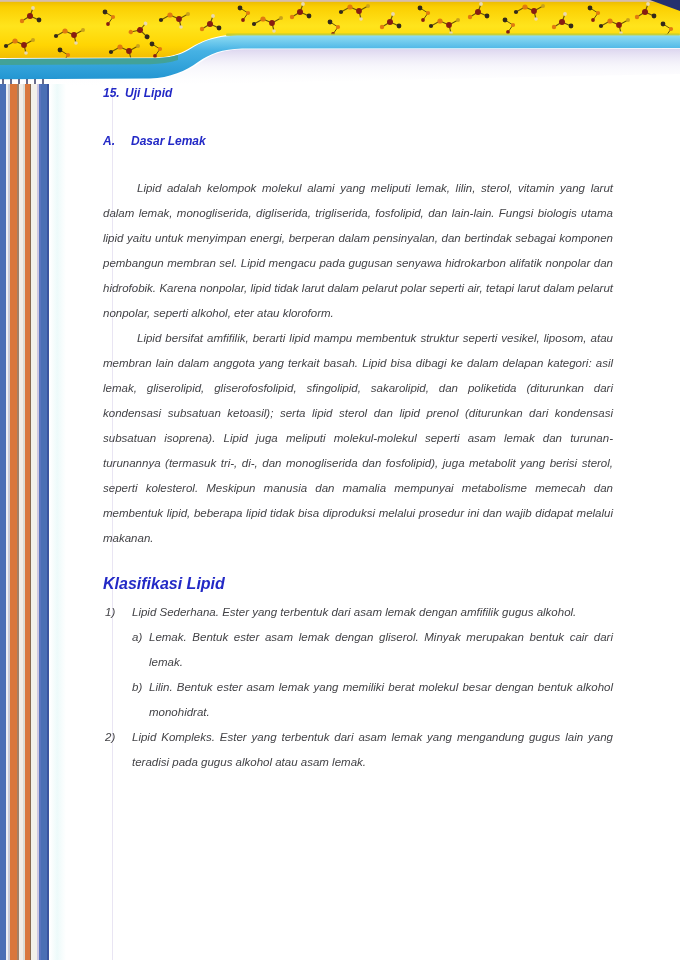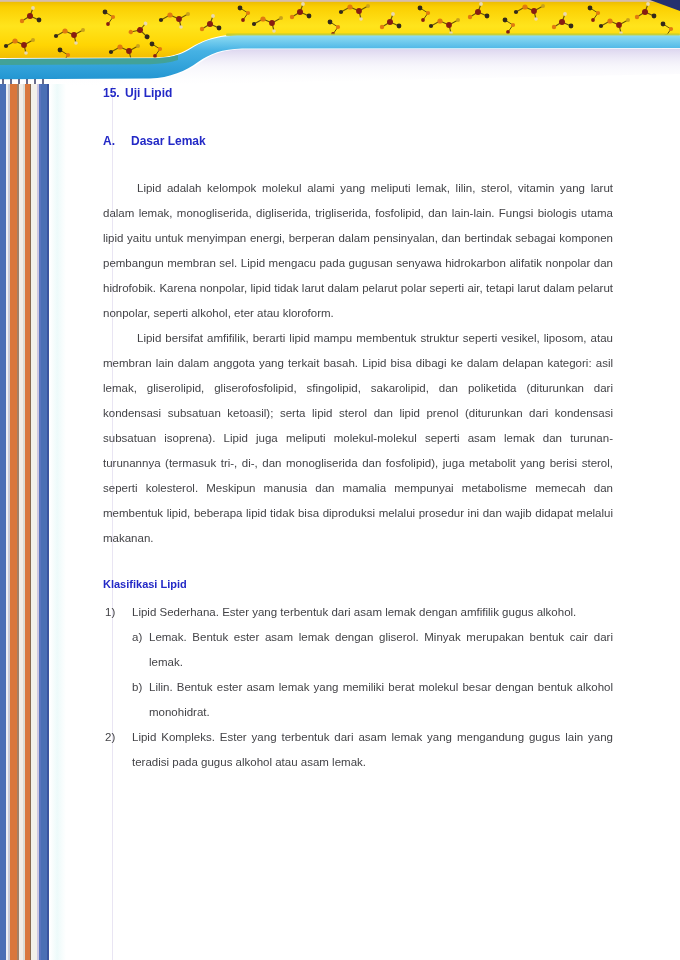--- a/index.html
+++ b/index.html
@@ -40,29 +40,29 @@
     background:repeating-linear-gradient(90deg,#363c66 0 2px,transparent 2px 8px);
   }
   .fold-line {
     position:absolute; left:112px; top:86px; width:1px; height:874px;
     background:#e0daee; opacity:.7;
   }
 
   
   .content {
     position:absolute; left:103px; top:86px; width:510px;
-    color:#434347; font-size:11.5px; line-height:25px;
+    color:#434347; font-size:11.5px; line-height:25px;font-style:italic;
   }
   .doc-title { display:flex; font-weight:bold; color:#2329c6; font-size:12px; line-height:14px; }
   .doc-title .t-num { width:22px; }
   .sec-head { display:flex; font-weight:bold; color:#2329c6; font-size:12px; line-height:14px; margin-top:34px; }
   .sec-head .s-letter { width:28px; }
   .para { margin:0; text-align:justify; text-indent:34px; }
   .para.first { margin-top:28px; }
-  .sub-head { font-weight:bold; color:#2329c6; font-size:11px; line-height:14px; margin-top:26px; }
+  .sub-head { font-weight:bold; color:#2329c6; font-size:16px; line-height:14px; margin-top:26px; }
   .list { margin-top:9px; }
   .li1 { position:relative; padding-left:29px; text-align:justify; }
   .li1 > .mk { position:absolute; left:2px; top:0; }
   .li2 { position:relative; margin-left:29px; padding-left:17px; text-align:justify; }
   .li2 > .mk { position:absolute; left:0; top:0; }
 
   .page-num {
     position:absolute; left:0; top:905px; width:672px; text-align:center;
     color:#6a6a6e; font-size:10px;
   }

